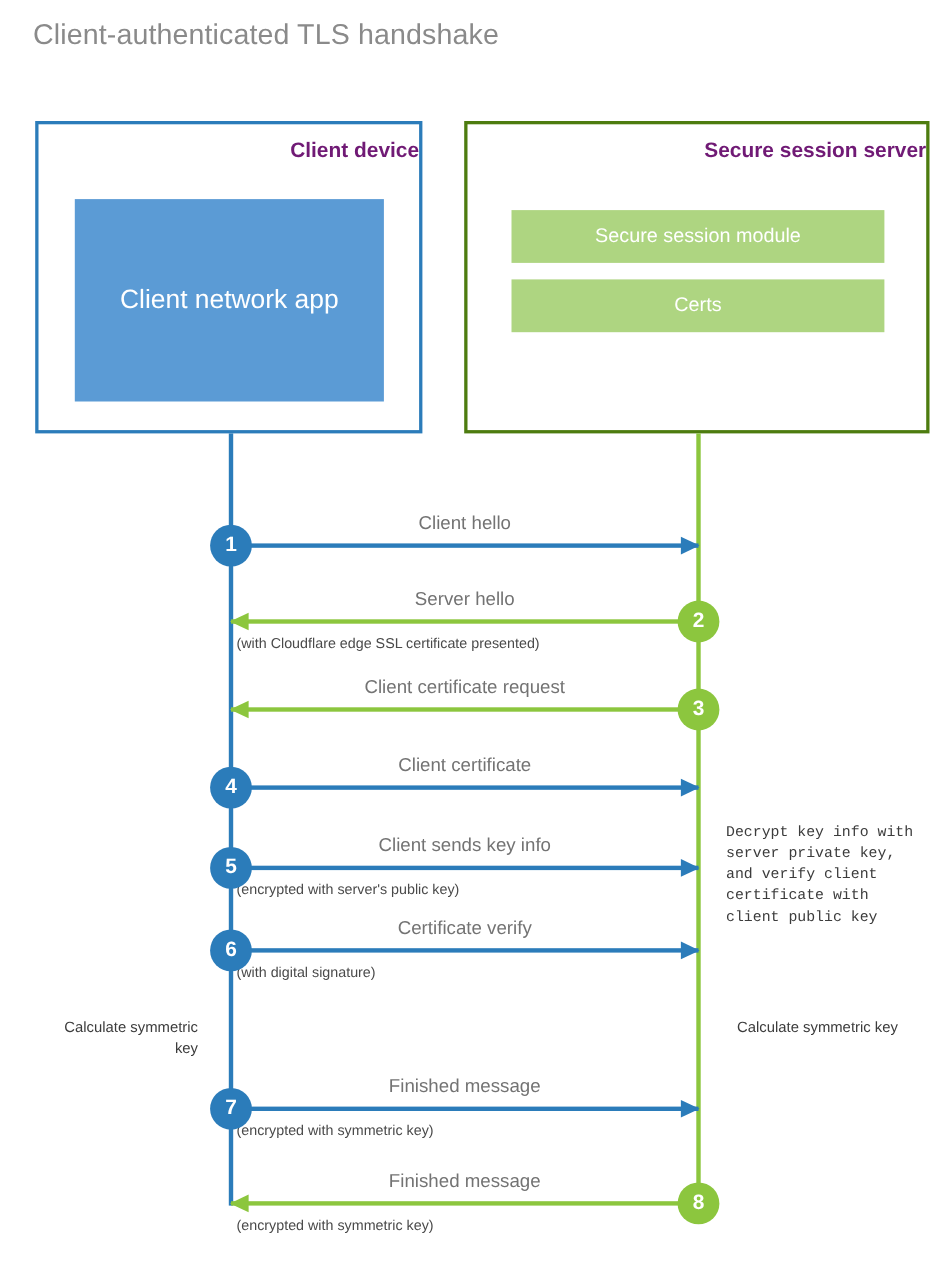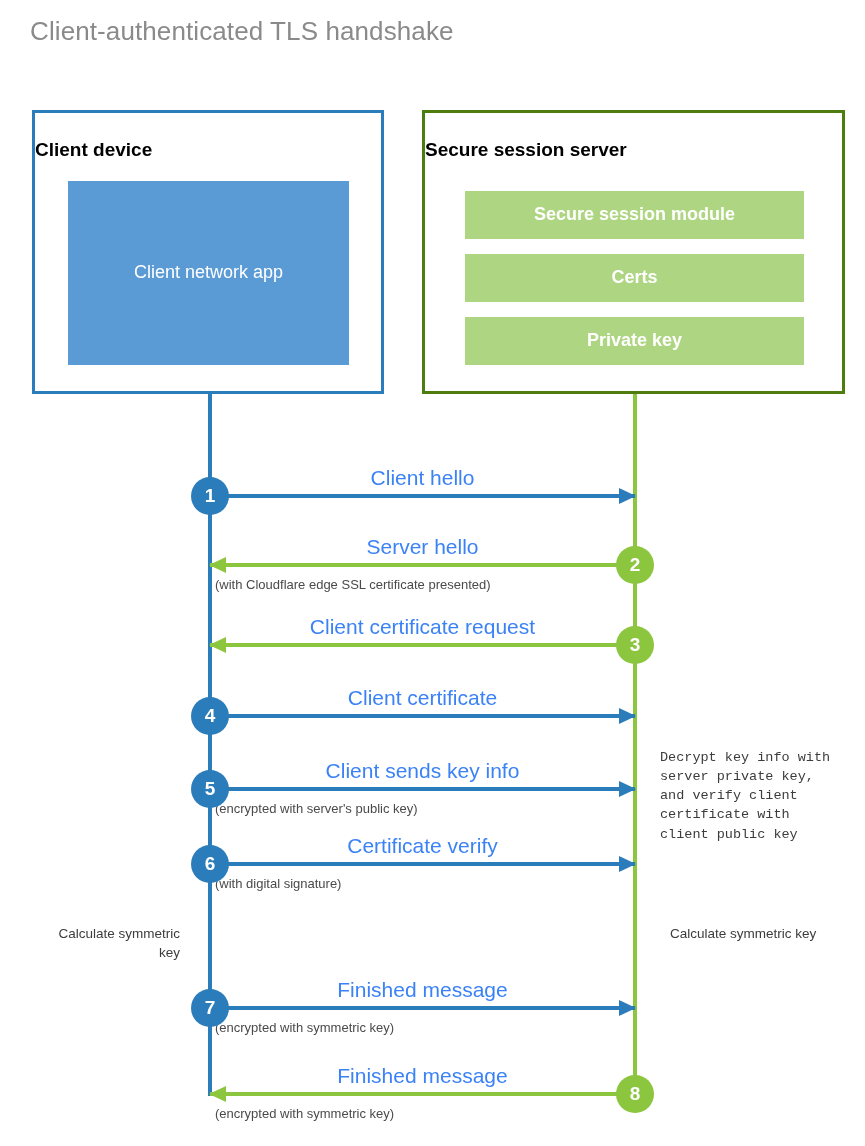--- a/index.html
+++ b/index.html
@@ -51,52 +51,51 @@
     left: 422px;
     top: 110px;
     width: 423px;
     height: 284px;
     border: 3px solid #4d7c0f;
   }
   .actor-title {
     position: absolute;
     left: 0;
     right: 0;
-    top: 26px;
-    text-align: left;
+    top: 14px;
+    text-align: right;
     font-size: 19px;
     font-weight: bold;
-    color: #000000;
+    color: #701a75;
   }
 
   .inner-block {
     position: absolute;
     box-sizing: border-box;
     color: #ffffff;
     display: flex;
     align-items: center;
     justify-content: center;
     text-align: center;
     line-height: 1.22;
   }
   .inner-block.client-app {
     left: 33px;
     top: 68px;
     width: 281px;
     height: 184px;
     background: #5b9bd5;
-    font-size: 18px;
+    font-size: 24px;
   }
   .inner-block.server-bar {
     left: 40px;
     width: 339px;
     height: 48px;
     background: #aed581;
     font-size: 18px;
-    font-weight: bold;
   }
   .inner-block.server-bar.b0 { top: 78px; }
   .inner-block.server-bar.b1 { top: 141px; }
   .inner-block.server-bar.b2 { top: 204px; }
 
   
   .lifeline {
     position: absolute;
     width: 4px;
   }
@@ -145,22 +144,22 @@
     left: 209px;
     border-right: 17px solid #8cc63e;
   }
 
   .msg-label {
     position: absolute;
     left: 215px;
     width: 415px;
     text-align: center;
     top: -28px;
-    font-size: 21px;
-    color: #3b82f6;
+    font-size: 17px;
+    color: #737373;
     white-space: nowrap;
   }
   .msg-sublabel {
     position: absolute;
     left: 215px;
     width: 415px;
     text-align: left;
     top: 14px;
     font-size: 13px;
     color: #4a4a4a;
@@ -226,21 +225,20 @@
 
   <div class="actor-box client">
     <div class="actor-title">Client device</div>
     <div class="inner-block client-app">Client network app</div>
   </div>
 
   <div class="actor-box server">
     <div class="actor-title">Secure session server</div>
     <div class="inner-block server-bar b0">Secure session module</div>
     <div class="inner-block server-bar b1">Certs</div>
-    <div class="inner-block server-bar b2">Private key</div>
   </div>
 
   <div class="lifeline client-life"></div>
   <div class="lifeline server-life"></div>
 
   <div id="messages">
       <div class="msg to-server" style="top: 494px;">
         <div class="msg-label">Client hello</div>
         <div class="msg-line"></div>
         <div class="arrow-head"></div>

